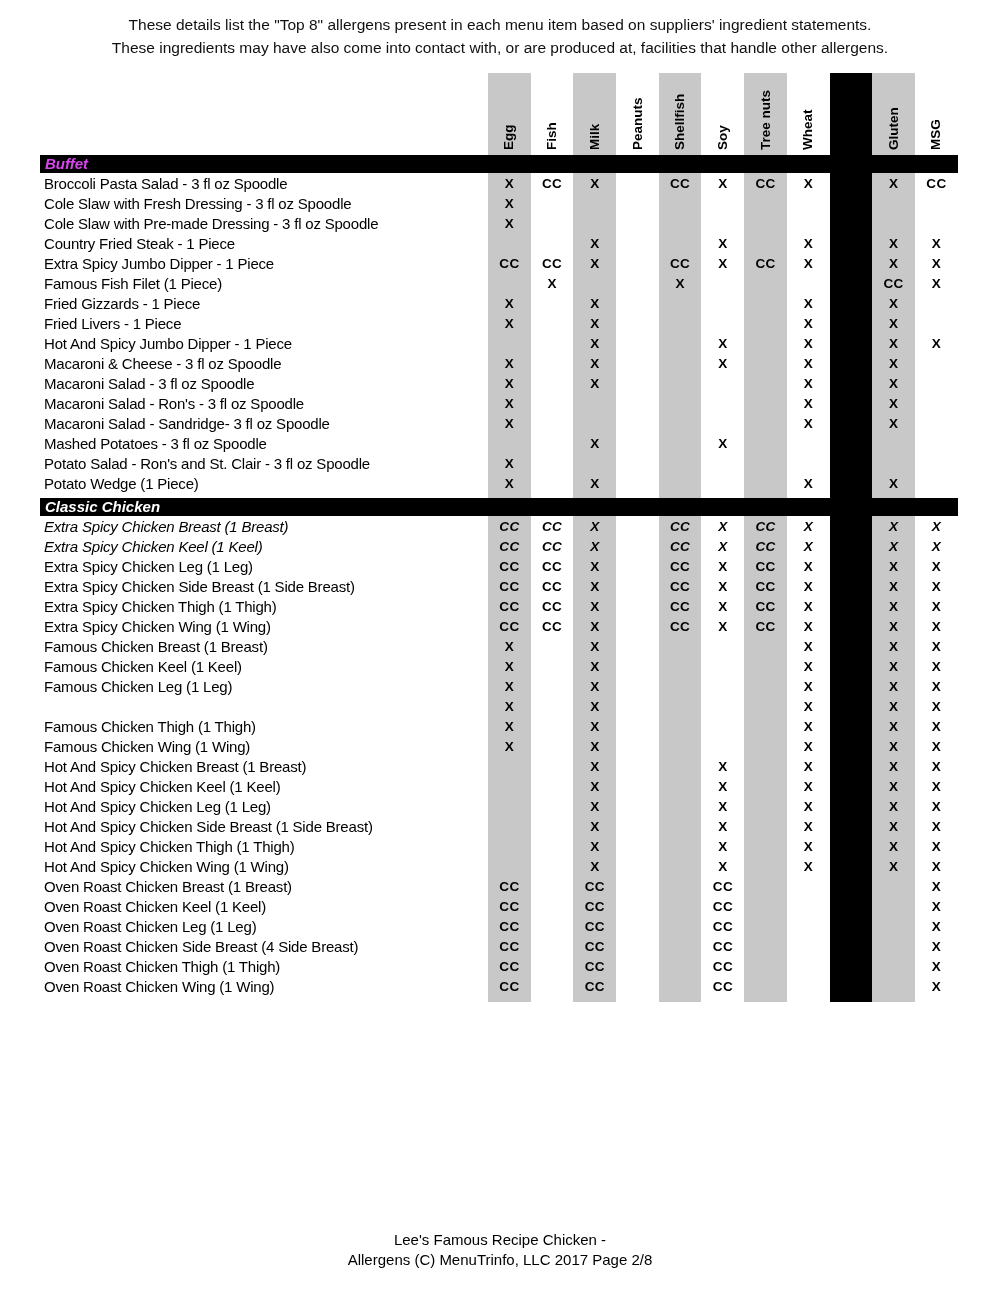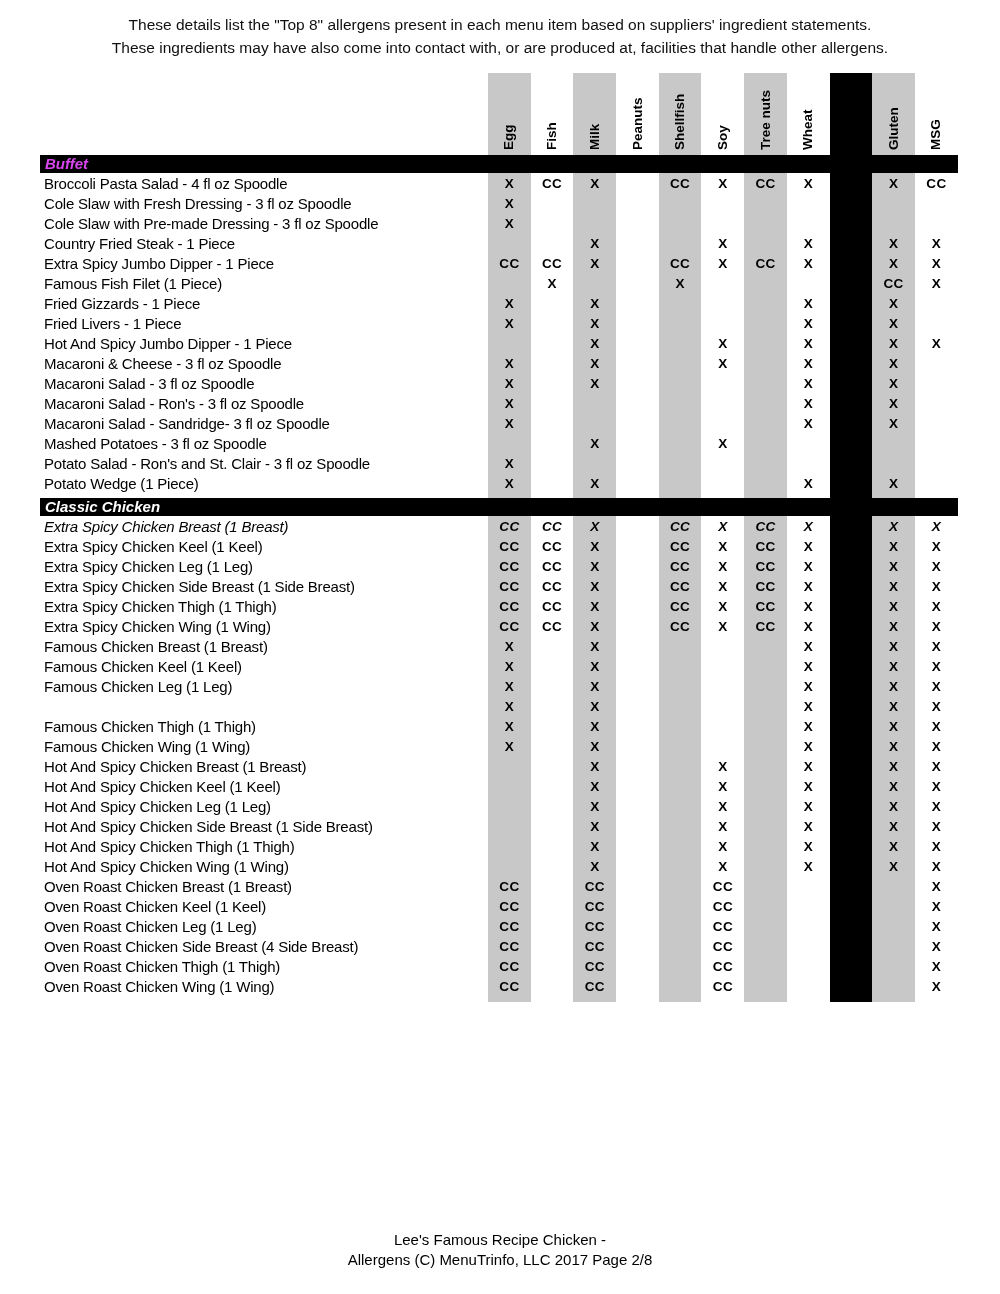--- a/index.html
+++ b/index.html
@@ -55,21 +55,21 @@
     <div class="col-label" style="left: 713.9px; top: 150px;">Soy</div>
     <div class="col-band" style="left: 744.2px; top: 73px; width: 42.7px; height: 929px; background: rgb(200, 200, 200);"></div>
     <div class="col-label" style="left: 756.6px; top: 150px;">Tree nuts</div>
     <div class="col-label" style="left: 799.3px; top: 150px;">Wheat</div>
     <div class="col-band" style="left: 829.6px; top: 73px; width: 42.7px; height: 929px; background: rgb(0, 0, 0);"></div>
     <div class="col-band" style="left: 872.3px; top: 73px; width: 42.7px; height: 929px; background: rgb(200, 200, 200);"></div>
     <div class="col-label" style="left: 884.6px; top: 150px;">Gluten</div>
     <div class="col-label" style="left: 927.4px; top: 150px;">MSG</div>
     <div class="section-bar" style="top: 155px; background: rgb(0, 0, 0); color: #d946ef;">Buffet</div>
     <div class="row" style="top: 174px;">
-      <div class="item-label">Broccoli Pasta Salad - 4 fl oz Spoodle</div>
+      <div class="item-label">Broccoli Pasta Salad - 3 fl oz Spoodle</div>
       <div class="mark" style="left: 488.4px;">X</div>
       <div class="mark" style="left: 531.1px;">CC</div>
       <div class="mark" style="left: 573.8px;">X</div>
       <div class="mark" style="left: 659.1px;">CC</div>
       <div class="mark" style="left: 701.9px;">X</div>
       <div class="mark" style="left: 744.6px;">CC</div>
       <div class="mark" style="left: 787.3px;">X</div>
       <div class="mark" style="left: 872.6px;">X</div>
       <div class="mark" style="left: 915.4px;">CC</div>
     </div>
@@ -179,21 +179,21 @@
       <div class="mark" style="left: 488.4px;">CC</div>
       <div class="mark" style="left: 531.1px;">CC</div>
       <div class="mark" style="left: 573.8px;">X</div>
       <div class="mark" style="left: 659.1px;">CC</div>
       <div class="mark" style="left: 701.9px;">X</div>
       <div class="mark" style="left: 744.6px;">CC</div>
       <div class="mark" style="left: 787.3px;">X</div>
       <div class="mark" style="left: 872.6px;">X</div>
       <div class="mark" style="left: 915.4px;">X</div>
     </div>
-    <div class="row" style="top: 537px;">
+    <div class="row" style="top: 537px; font-style: italic;">
       <div class="item-label">Extra Spicy Chicken Keel (1 Keel)</div>
       <div class="mark" style="left: 488.4px;">CC</div>
       <div class="mark" style="left: 531.1px;">CC</div>
       <div class="mark" style="left: 573.8px;">X</div>
       <div class="mark" style="left: 659.1px;">CC</div>
       <div class="mark" style="left: 701.9px;">X</div>
       <div class="mark" style="left: 744.6px;">CC</div>
       <div class="mark" style="left: 787.3px;">X</div>
       <div class="mark" style="left: 872.6px;">X</div>
       <div class="mark" style="left: 915.4px;">X</div>

